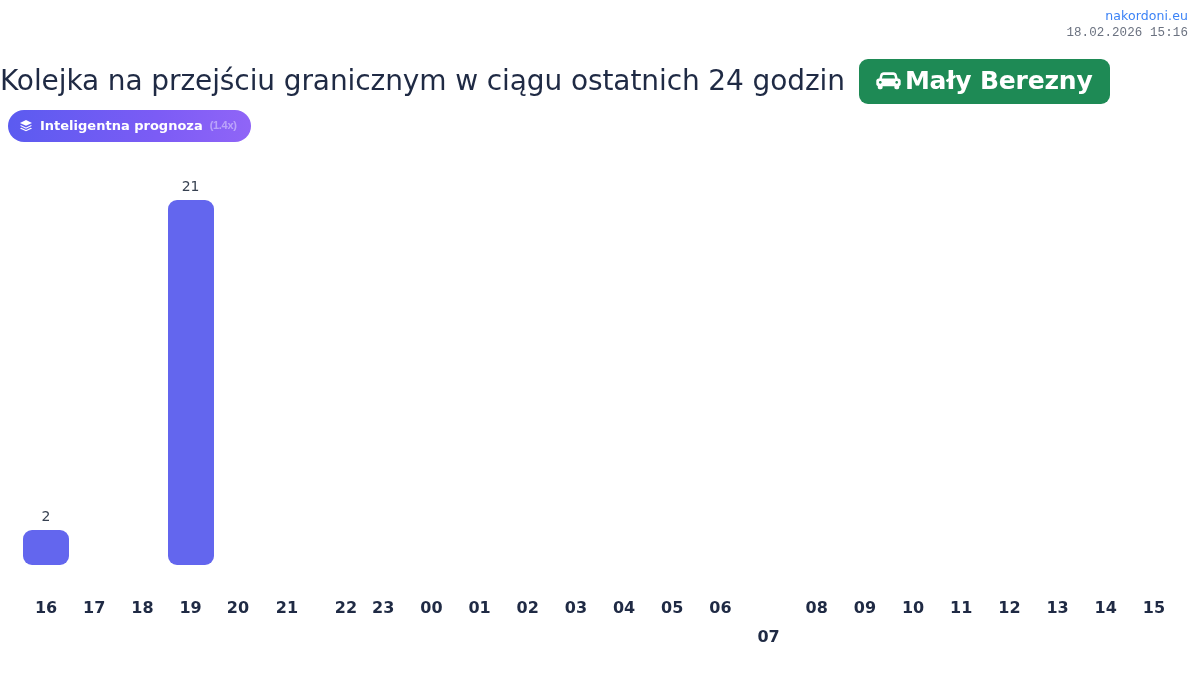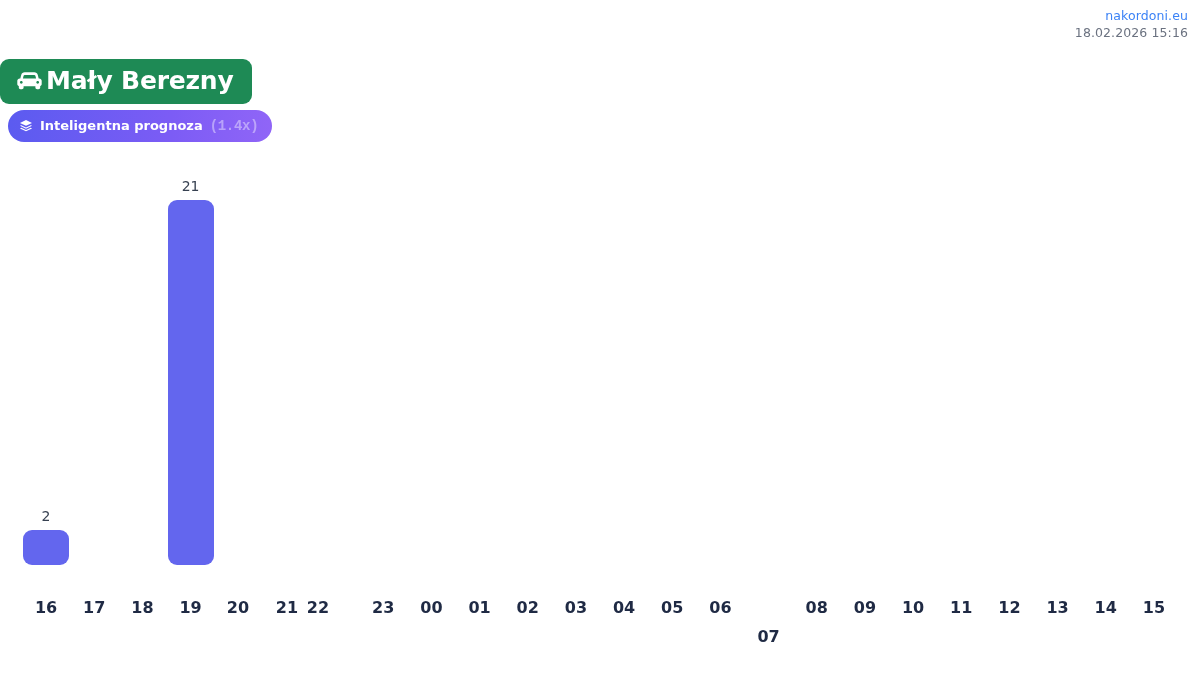--- a/index.html
+++ b/index.html
@@ -25,20 +25,21 @@
   }
   .meta-site {
     font-size: 12.5px;
     color: #3b82f6;
     letter-spacing: .1px;
   }
   .meta-date {
     font-size: 12.5px;
     color: #6b7280;
     letter-spacing: .1px;
+    font-family: Liberation Mono, monospace;
   }
 
   
   .title-row {
     position: absolute;
     top: 56px;
     left: 0;
     width: 1200px;
     height: 50px;
     display: flex;
@@ -86,22 +87,22 @@
     font-size: 13px;
     font-weight: 700;
     line-height: 1;
     height: 32px;
     box-sizing: border-box;
   }
   .forecast-pill svg { display: block; }
   .forecast-mult {
     color: rgba(255,255,255,0.42);
     font-weight: 700;
-    font-family: Liberation Mono, monospace;
-    font-size: 14px;
+    font-family: Liberation Sans, sans-serif;
+    font-size: 11px;
     letter-spacing: -0.3px;
   }
 
   
   .chart {
     position: absolute;
     left: 0;
     top: 160px;
     width: 1200px;
     height: 480px;
@@ -154,20 +155,21 @@
 </style>
 </head>
 <body>
 
 <div class="meta">
   <div class="meta-site">nakordoni.eu</div>
   <div class="meta-date">18.02.2026 15:16</div>
 </div>
 
 <div class="title-row">
+  <div class="title-text">Kolejka na przejściu granicznym w ciągu ostatnich 24 godzin</div>
   <div class="station-badge">
     <span>
       <svg width="27" height="19" viewBox="0 0 27 19">
         <path fill="#ffffff" d="M5.2 4.0C5.6 2.4 7.0 1.3 8.7 1.3h9.6c1.7 0 3.1 1.1 3.5 2.7l0.9 3.4h0.6c1.3 0 2.4 1.1 2.4 2.4v3.1c0 1.0-0.6 1.8-1.5 2.1v1.6c0 0.9-0.8 1.7-1.7 1.7h-1.4c-0.9 0-1.7-0.8-1.7-1.7v-1.4H7.6v1.4c0 0.9-0.8 1.7-1.7 1.7H4.5c-0.9 0-1.7-0.8-1.7-1.7V15C1.9 14.7 1.3 13.9 1.3 12.9V9.8c0-1.3 1.1-2.4 2.4-2.4h0.6L5.2 4.0z M7.6 4.7l-0.7 2.7h13.2l-0.7-2.7c-0.1-0.5-0.6-0.8-1.1-0.8H8.7C8.2 3.9 7.7 4.2 7.6 4.7z M5.3 9.9c-0.8 0-1.4 0.6-1.4 1.4S4.5 12.7 5.3 12.7 6.7 12.1 6.7 11.3 6.1 9.9 5.3 9.9z M21.7 9.9c-0.8 0-1.4 0.6-1.4 1.4s0.6 1.4 1.4 1.4 1.4-0.6 1.4-1.4S22.5 9.9 21.7 9.9z"></path>
       </svg>
     </span>
     <span>Mały Berezny</span>
   </div>
 </div>
 
@@ -194,21 +196,21 @@
         <div class="bar" style="height: 365px; background: rgb(99, 102, 238);"></div>
       </div>
     </div>
   <div class="xaxis" id="xaxis">
       <div class="xtick" style="left: 24.0833px;">16</div>
       <div class="xtick" style="left: 72.25px;">17</div>
       <div class="xtick" style="left: 120.417px;">18</div>
       <div class="xtick" style="left: 168.583px;">19</div>
       <div class="xtick" style="left: 216px;">20</div>
       <div class="xtick" style="left: 264.917px;">21</div>
-      <div class="xtick" style="left: 296px;">22</div>
+      <div class="xtick" style="left: 324px;">22</div>
       <div class="xtick" style="left: 361.25px;">23</div>
       <div class="xtick" style="left: 409.417px;">00</div>
       <div class="xtick" style="left: 457.583px;">01</div>
       <div class="xtick" style="left: 505.75px;">02</div>
       <div class="xtick" style="left: 553.917px;">03</div>
       <div class="xtick" style="left: 602.083px;">04</div>
       <div class="xtick" style="left: 650.25px;">05</div>
       <div class="xtick" style="left: 698.417px;">06</div>
       <div class="xtick" style="left: 746.583px; margin-top: 29px;">07</div>
       <div class="xtick" style="left: 794.75px;">08</div>

